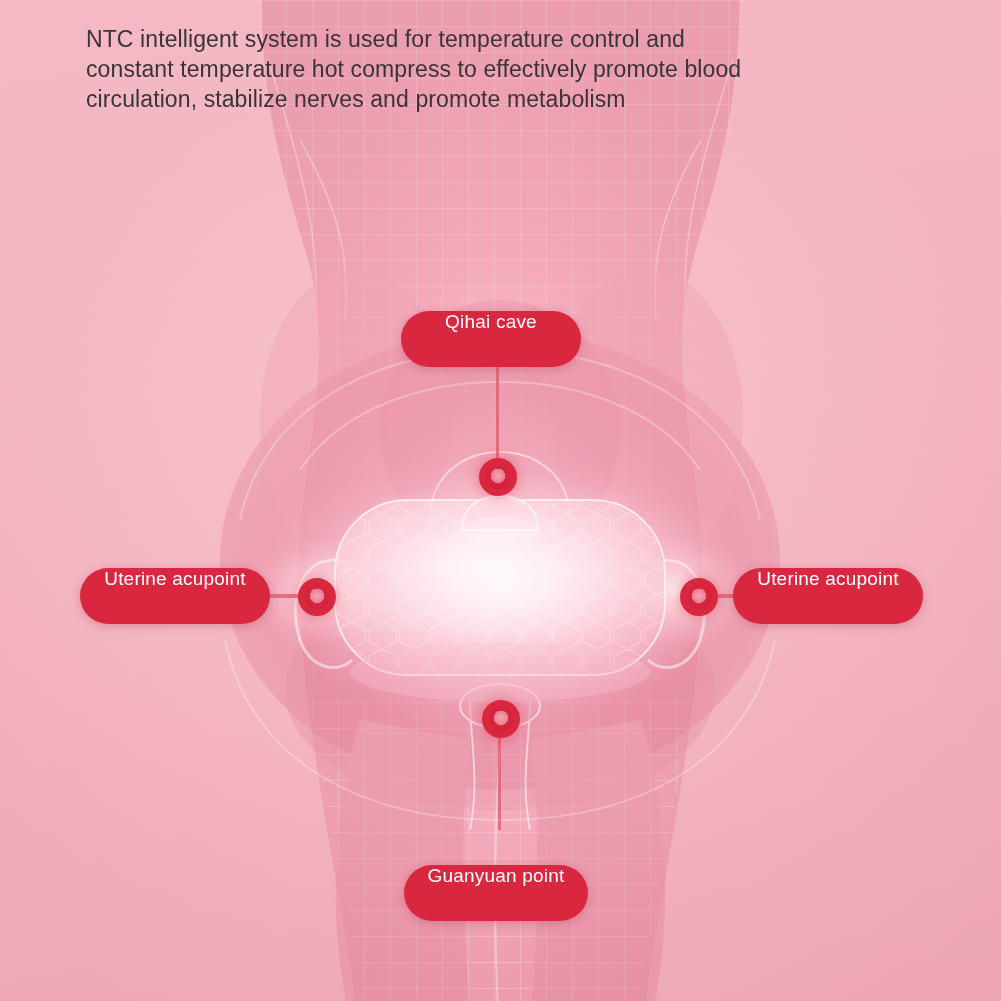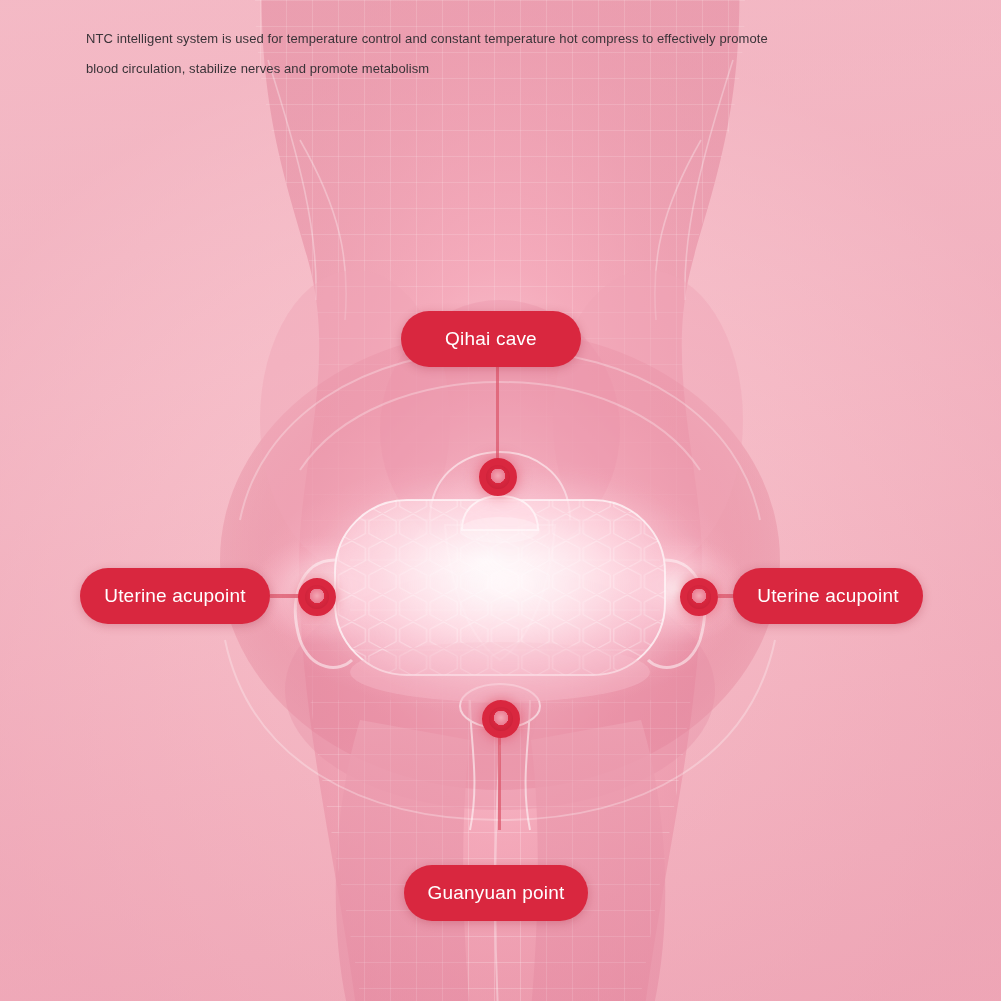--- a/index.html
+++ b/index.html
@@ -28,30 +28,30 @@
     height: 1001px;
   }
 
   
   .caption {
     position: absolute;
     left: 86px;
     top: 24px;
     width: 690px;
     color: #3a3338;
-    font-size: 13px;
+    font-size: 23px;
     line-height: 30px;
     letter-spacing: 0.1px;
   }
 
   
   .pill {
     position: absolute;
     display: flex;
-    align-items: center;
+    align-items: flex-start;
     justify-content: center;
     background: #d9273f;
     color: #ffffff;
     border-radius: 28px;
     font-size: 19px;
     letter-spacing: 0.2px;
     box-shadow: 0 2px 10px rgba(150,20,40,0.25);
     white-space: nowrap;
     padding: 0 26px;
     height: 56px;

